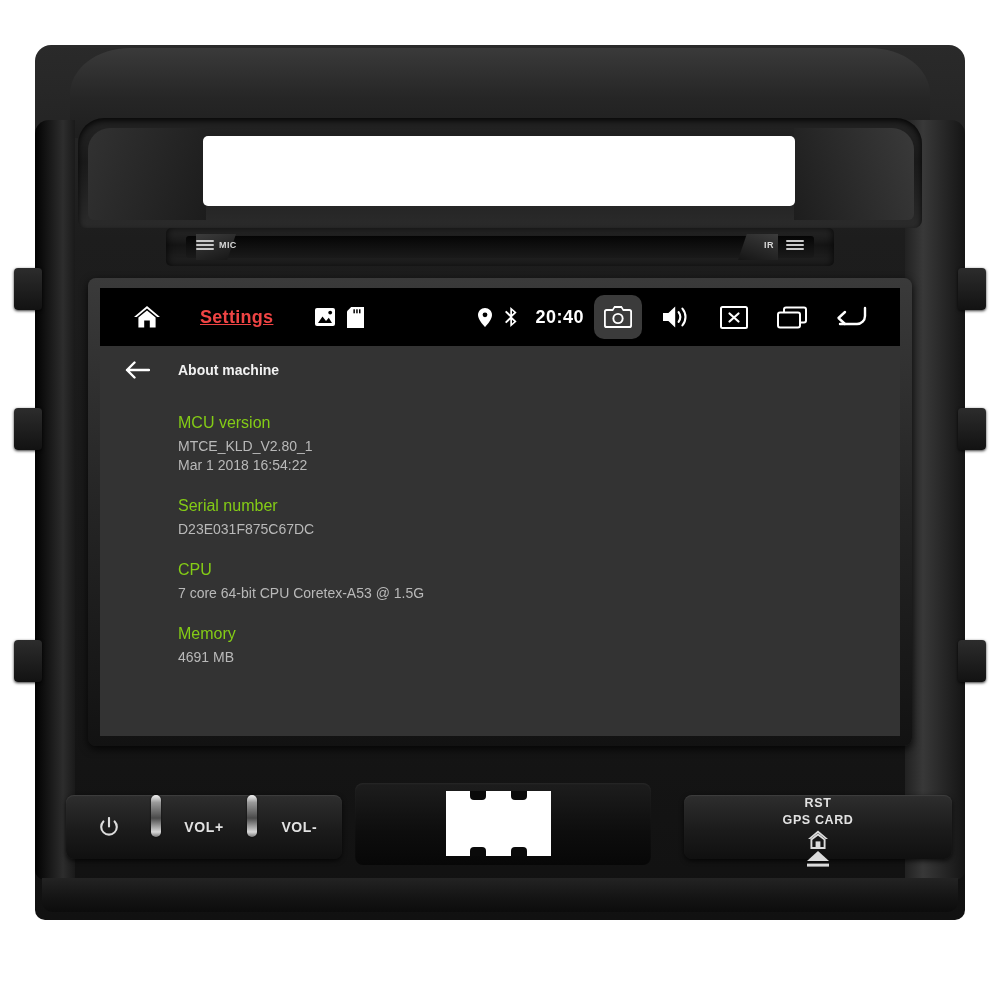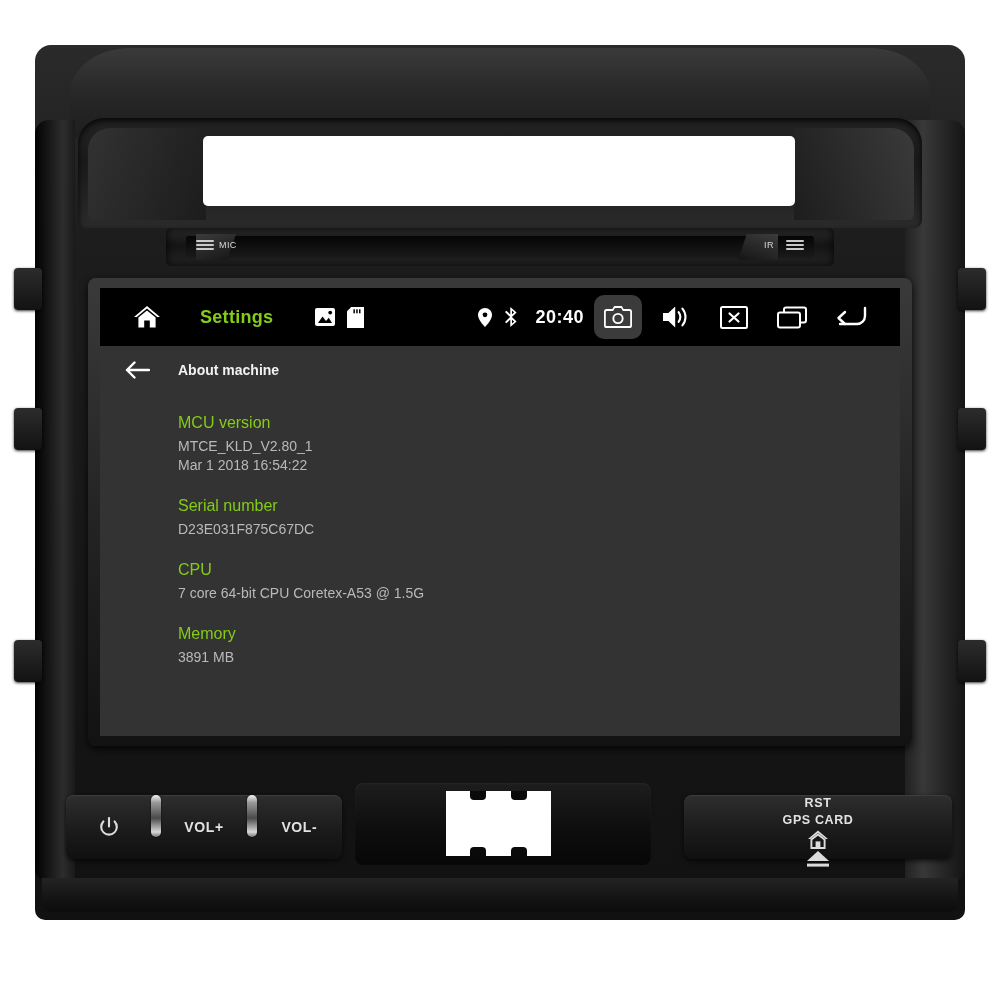--- a/index.html
+++ b/index.html
@@ -61,21 +61,21 @@
   .slot-mouth{
     position:absolute;left:186px;top:236px;width:628px;height:22px;
     background:linear-gradient(180deg,#050505 0%,#121212 60%,#1a1a1a 100%);
     border-radius:3px;
   }
   .slot-wedge-l{position:absolute;left:196px;top:234px;width:40px;height:26px;
     background:linear-gradient(160deg,#3c3c3c,#151515);clip-path:polygon(0 0,100% 0,78% 100%,0 100%);}
   .slot-wedge-r{position:absolute;left:738px;top:234px;width:40px;height:26px;
     background:linear-gradient(200deg,#3c3c3c,#151515);clip-path:polygon(22% 0,100% 0,100% 100%,0 100%);}
   .slot-label{
-    position:absolute;top:240px;font-size:9px;font-weight:normal;color:#d8d8d8;letter-spacing:.4px;
+    position:absolute;top:240px;font-size:9px;font-weight:bold;color:#d8d8d8;letter-spacing:.4px;
   }
   .slot-label.mic{left:219px;}
   .slot-label.ir{left:764px;}
   .grille{position:absolute;top:240px;width:18px;height:12px;}
   .grille i{display:block;height:2px;background:#c9c9c9;margin-bottom:2px;border-radius:1px;}
   .grille.gl{left:196px;}
   .grille.gr{left:786px;}
 
   
   .screen-frame{
@@ -88,21 +88,21 @@
     position:absolute;left:100px;top:288px;width:800px;height:448px;
     background:#333333;overflow:hidden;
   }
 
   
   .statusbar{
     position:absolute;left:0;top:0;width:800px;height:58px;background:#000000;
     display:flex;align-items:center;
   }
   .sb-home{margin-left:30px;width:34px;height:34px;display:flex;align-items:center;justify-content:center;}
-  .sb-title{margin-left:36px;font-size:18px;font-weight:bold;color:#84cc16;letter-spacing:.3px;}
+  .sb-title{margin-left:36px;font-size:18px;font-weight:bold;color:#ef4444;letter-spacing:.3px;text-decoration:underline;}
   .sb-gallery{margin-left:42px;width:20px;height:20px;display:flex;align-items:center;}
   .sb-sd{margin-left:12px;width:18px;height:21px;display:flex;align-items:center;}
   .sb-spacer{flex:1;}
   .sb-pin{width:16px;height:20px;display:flex;align-items:center;justify-content:center;}
   .sb-bt{margin-left:10px;width:16px;height:20px;display:flex;align-items:center;justify-content:center;}
   .sb-clock{margin-left:16px;font-size:18px;font-weight:bold;color:#ffffff;letter-spacing:.5px;}
   .sb-btn{width:48px;height:44px;display:flex;align-items:center;justify-content:center;margin-left:10px;border-radius:10px;}
   .sb-btn.active{background:#3b3b3b;}
   .sb-btn.lastpad{margin-right:26px;}
 
@@ -322,21 +322,21 @@
         <div class="item-sub">D23E031F875C67DC</div>
       </div>
 
       <div class="item">
         <div class="item-title">CPU</div>
         <div class="item-sub">7 core 64-bit CPU Coretex-A53 @ 1.5G</div>
       </div>
 
       <div class="item">
         <div class="item-title">Memory</div>
-        <div class="item-sub">3891 MB</div>
+        <div class="item-sub">4691 MB</div>
       </div>
 
     </div>
   </div>
 
   <div class="btn-row-left">
     <div class="hw-btn">
       <span class="icon">
         <svg width="20" height="21" viewBox="0 0 20 21">
             <path d="M10 1 L10 9.5" stroke="#dcdcdc" stroke-width="2.1" stroke-linecap="round"></path>

